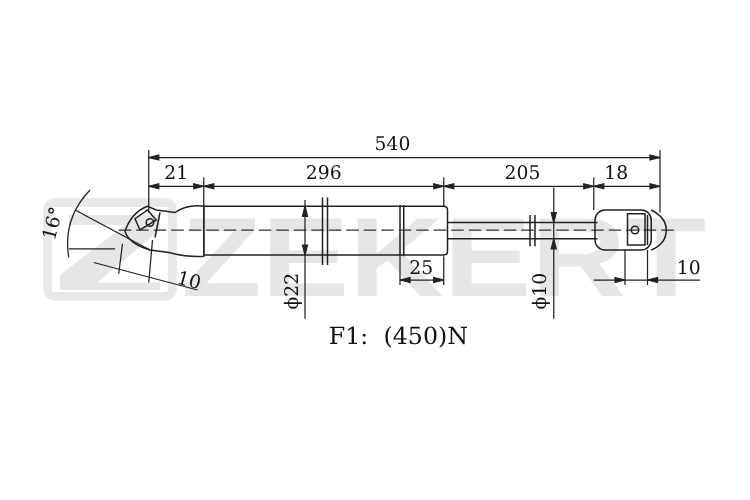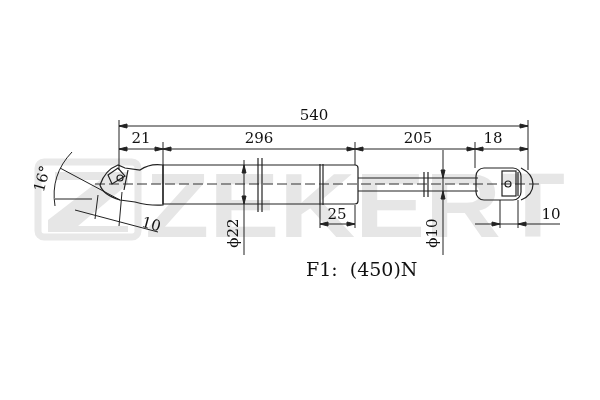--- a/index.html
+++ b/index.html
@@ -1,20 +1,20 @@
 <!DOCTYPE html>
 <html><head>
   <meta charset="utf-8">
   <style>
     html, body { margin: 0; padding: 0; background: #ffffff; }
     body { width: 600px; height: 400px; position: relative; overflow: hidden; font-family: "DejaVu Serif", serif; }
     svg { position: absolute; left: 0; top: 0; }
     .wm { font-family: "Liberation Sans", sans-serif; font-weight: bold; fill: #e6e6e6; }
     .dim-text { font-family: "DejaVu Serif", serif; font-size: 15px; fill: #111; }
-    .label { position: absolute; font-family: "DejaVu Serif", serif; color: #111; margin-left: 43px; }
+    .label { position: absolute; font-family: "DejaVu Serif", serif; color: #111; }
   </style>
 </head>
 <body>
 
 <svg width="600" height="400" viewBox="0 0 600 400">
 
   <g>
 
     <rect x="38" y="162" width="100" height="75" rx="6" fill="none" stroke="#e8e8e8" stroke-width="7"></rect>
     <polygon points="55,172 128,172 128,184 78,226 128,226 128,232 48,232 48,220 100,180 55,180" fill="#e6e6e6"></polygon>

